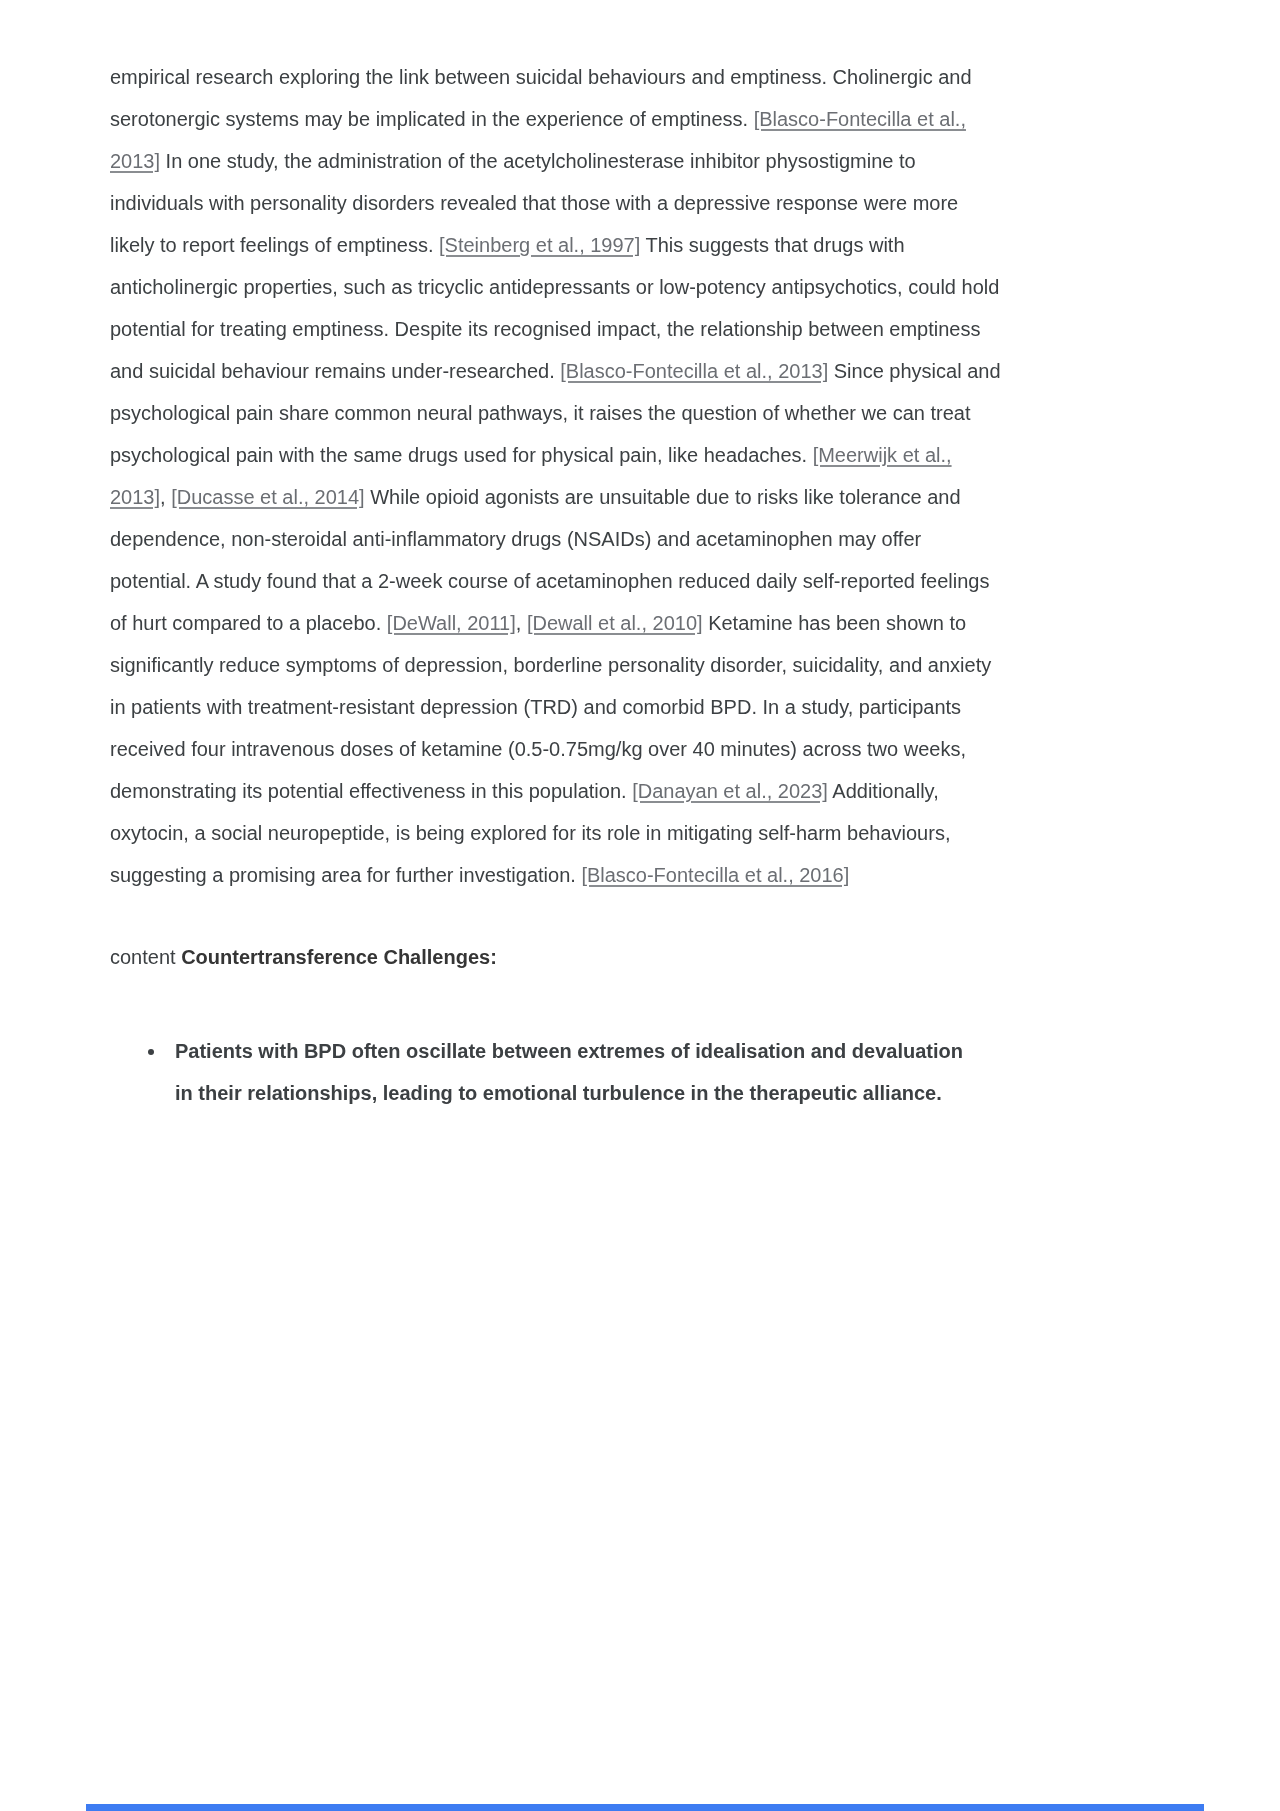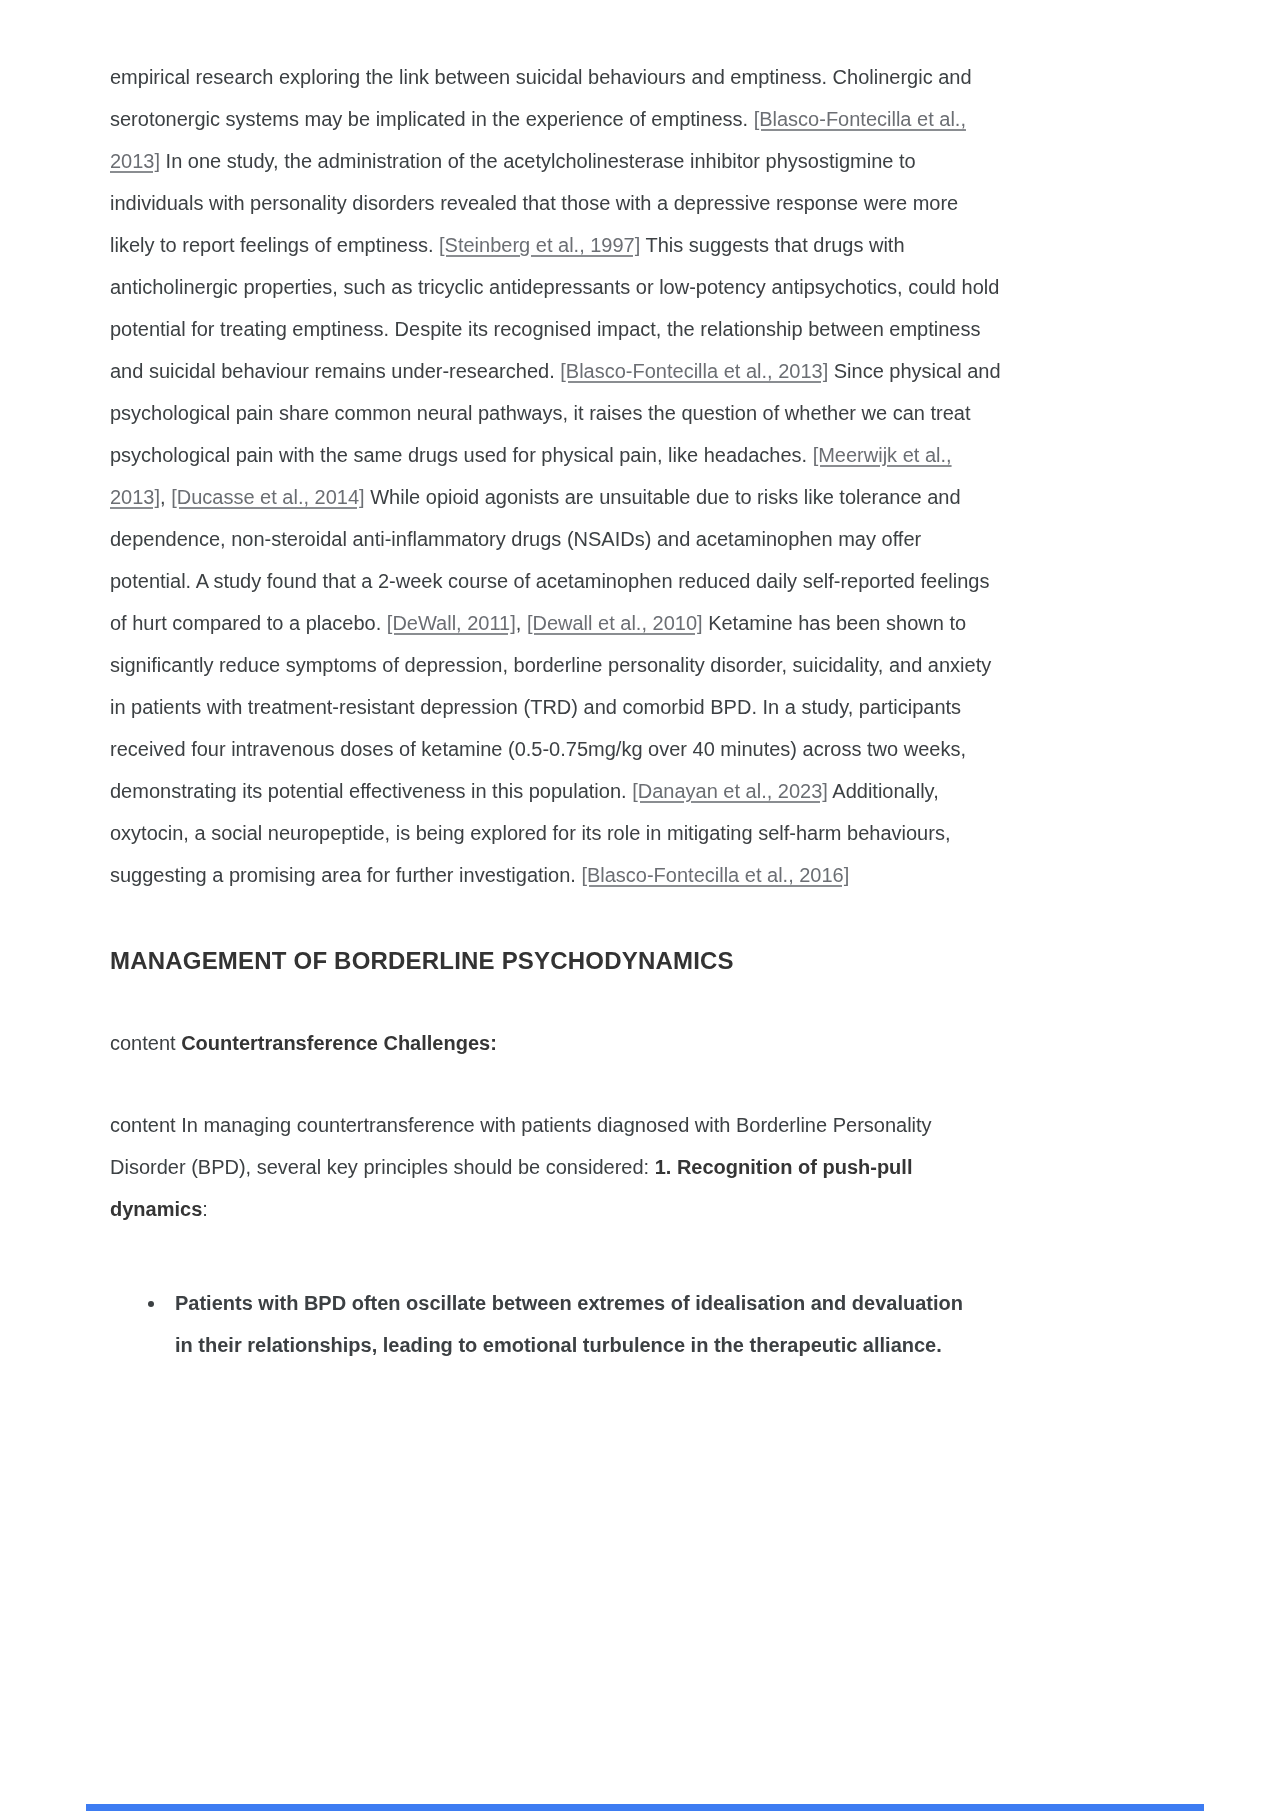--- a/index.html
+++ b/index.html
@@ -68,26 +68,24 @@
   }
 </style>
 </head>
 <body>
 
 <div class="doc-container">
   <div class="doc-content">
 
     <p class="body-para"><span>empirical research exploring the link between suicidal behaviours and emptiness. Cholinergic and serotonergic systems may be implicated in the experience of emptiness. </span><a href="#" class="cite-link">[Blasco-Fontecilla et al., 2013]</a><span> In one study, the administration of the acetylcholinesterase inhibitor physostigmine to individuals with personality disorders revealed that those with a depressive response were more likely to report feelings of emptiness. </span><a href="#" class="cite-link">[Steinberg et al., 1997]</a><span> This suggests that drugs with anticholinergic properties, such as tricyclic antidepressants or low-potency antipsychotics, could hold potential for treating emptiness. Despite its recognised impact, the relationship between emptiness and suicidal behaviour remains under-researched. </span><a href="#" class="cite-link">[Blasco-Fontecilla et al., 2013]</a><span> Since physical and psychological pain share common neural pathways, it raises the question of whether we can treat psychological pain with the same drugs used for physical pain, like headaches. </span><a href="#" class="cite-link">[Meerwijk et al., 2013]</a><span>, </span><a href="#" class="cite-link">[Ducasse et al., 2014]</a><span> While opioid agonists are unsuitable due to risks like tolerance and dependence, non-steroidal anti-inflammatory drugs (NSAIDs) and acetaminophen may offer potential. A study found that a 2-week course of acetaminophen reduced daily self-reported feelings of hurt compared to a placebo. </span><a href="#" class="cite-link">[DeWall, 2011]</a><span>, </span><a href="#" class="cite-link">[Dewall et al., 2010]</a><span> Ketamine has been shown to significantly reduce symptoms of depression, borderline personality disorder, suicidality, and anxiety in patients with treatment-resistant depression (TRD) and comorbid BPD. In a study, participants received four intravenous doses of ketamine (0.5-0.75mg/kg over 40 minutes) across two weeks, demonstrating its potential effectiveness in this population. </span><a href="#" class="cite-link">[Danayan et al., 2023]</a><span> Additionally, oxytocin, a social neuropeptide, is being explored for its role in mitigating self-harm behaviours, suggesting a promising area for further investigation. </span><a href="#" class="cite-link">[Blasco-Fontecilla et al., 2016]</a></p>
 
-    <h3 class="section-heading">MANAGEMENT OF BORDERLINE PSYCHODYNAMICS</h3>
 
     <p class="body-para"><span>content </span><strong>Countertransference Challenges:</strong></p>
 
 
-    <p class="body-para"><span>content In managing countertransference with patients diagnosed with Borderline Personality Disorder (BPD), several key principles should be considered: </span><strong>1. Recognition of push-pull dynamics</strong><span>:</span></p>
 
     <ul class="bullet-list">
       <li>Patients with BPD often oscillate between extremes of idealisation and devaluation in their relationships, leading to emotional turbulence in the therapeutic alliance.</li>
     </ul>
 
   </div>
 
   <div class="bottom-accent-bar" style="background-color: rgb(61, 124, 242);"></div>
 </div>
 

